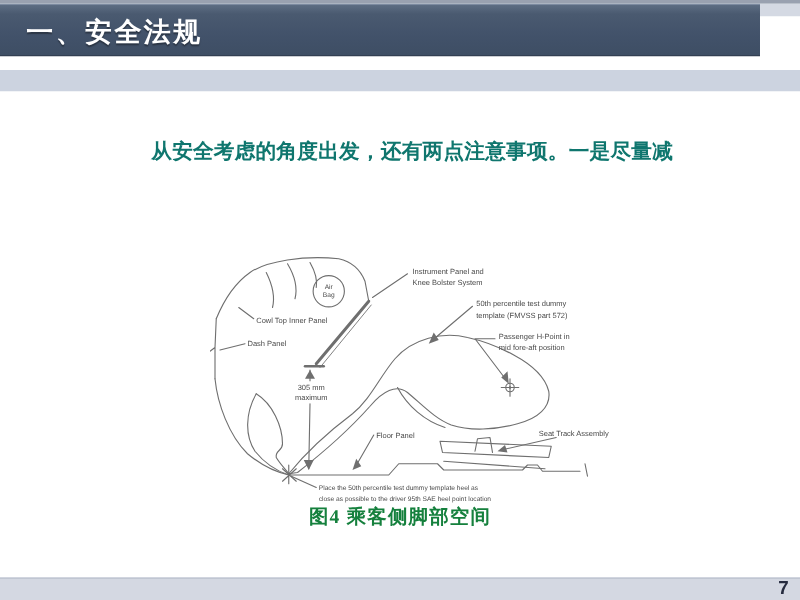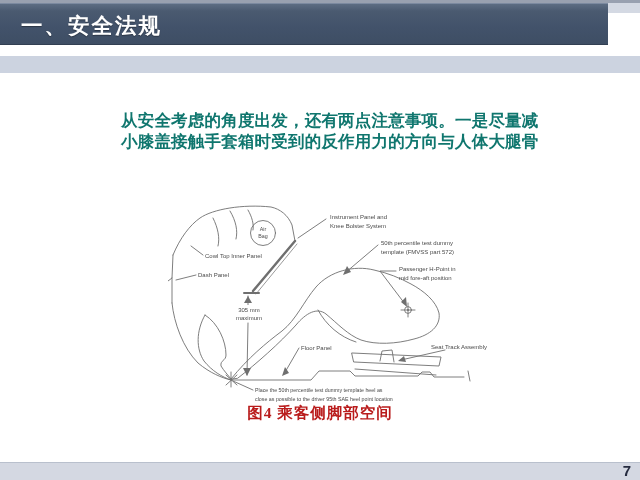--- a/index.html
+++ b/index.html
@@ -41,21 +41,21 @@
     font-family:"Liberation Serif", serif;
     margin-top:19px;
   }
   .body-line { height:21.4px; line-height:21.4px; white-space:nowrap; letter-spacing:0.2px; }
 
   .figure-svg { position:absolute; left:168px; top:203px; width:345px; height:200px; }
   .figure-svg path, .figure-svg circle, .figure-svg line { vector-effect:non-scaling-stroke; }
 
   .fig-caption {
     position:absolute; left:130px; top:403px; width:380px; text-align:center;
-    font-size:15.5px; font-weight:bold; color:#b91c1c;
+    font-size:15.5px; font-weight:bold; color:#15803d;
     font-family:"Liberation Serif", serif; letter-spacing:1px;
   }
 
   svg text {
     font-family:"Liberation Sans", sans-serif;
     fill:#4a4a4a;
   }
   .lbl   { font-size:6px; }
   .lbl-s { font-size:5.3px; }
 </style>
@@ -68,21 +68,20 @@
   <div class="top-strip"></div>
 
   <div class="title-bar">
     <div class="title-text">一、安全法规</div>
   </div>
 
   <div class="sub-strip"></div>
 
   <div class="body-text">
     <div class="body-line">从安全考虑的角度出发，还有两点注意事项。一是尽量减</div>
-    <div class="body-line">小膝盖接触手套箱时受到的反作用力的方向与人体大腿骨</div>
   </div>
 
   <svg class="figure-svg" viewBox="0 0 345 200" xmlns="http://www.w3.org/2000/svg">
     <g fill="none" stroke="#6f6f6f" stroke-width="0.9" stroke-linecap="round" stroke-linejoin="round">
 
       <path d="M5 52 C12 35 22 22 32 15 C45 6 75 1 103 4 C112 6 120 12 124 22 L127 38"></path>
       <path d="M45 15 C50 25 52 35 50 43"></path>
       <path d="M62 8 C68 18 70 28 68 36"></path>
       <path d="M80 7 C84 14 86 21 85 27"></path>
       <path d="M5 52 L4 75 L0 78 M4 75 L4 100"></path>

